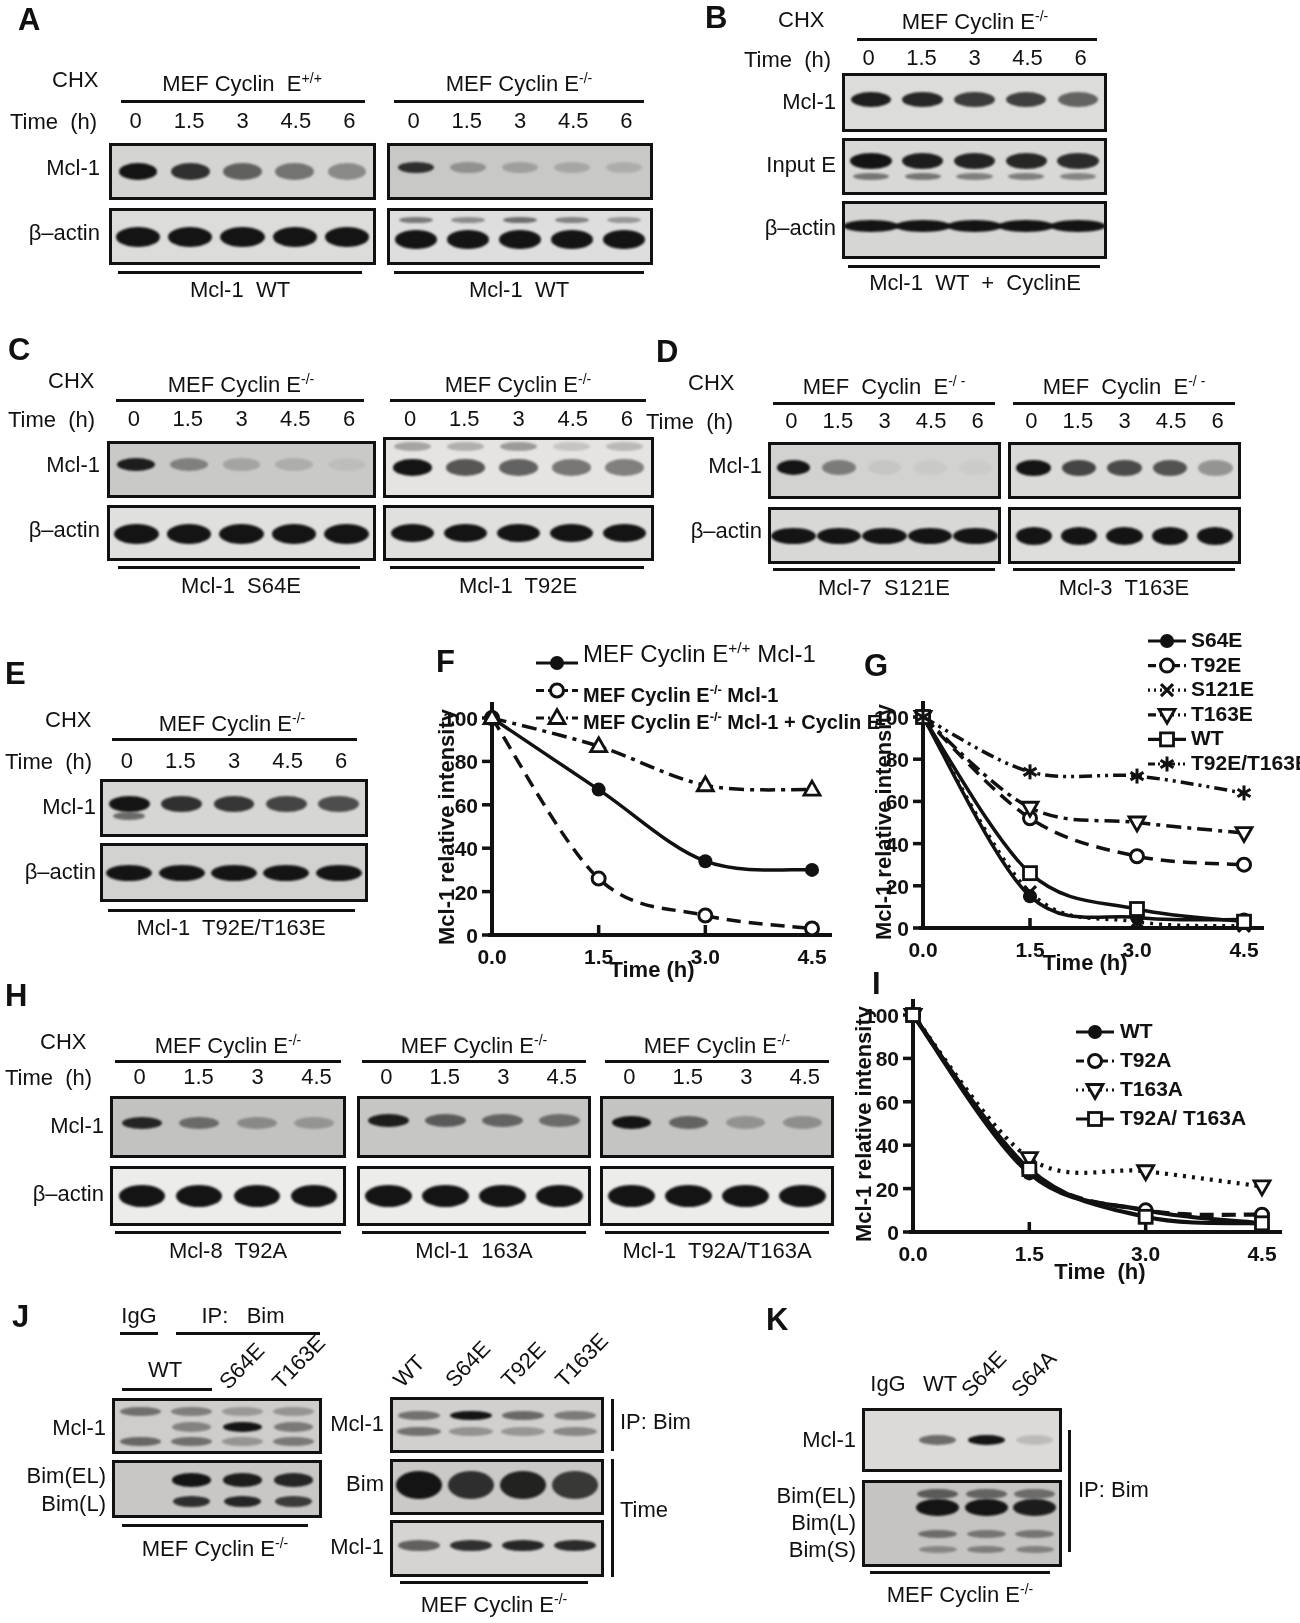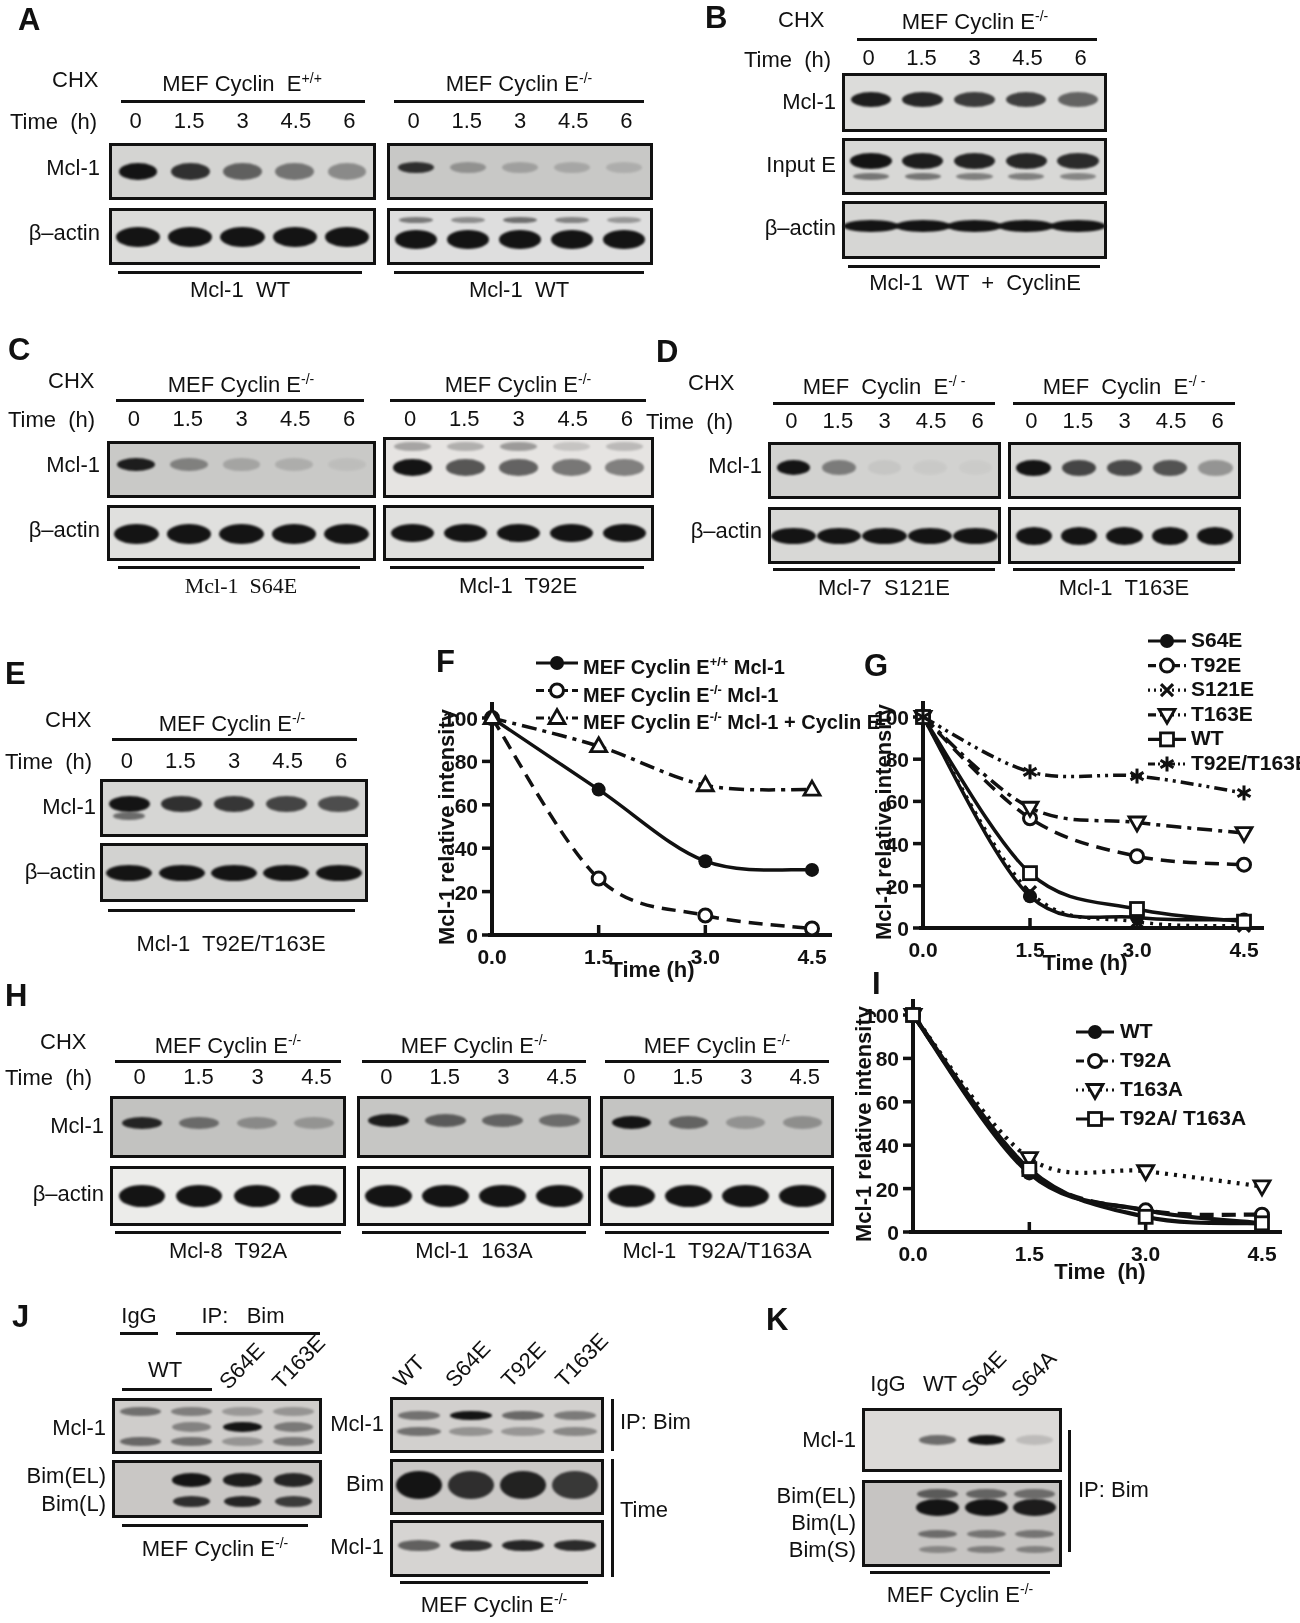--- a/index.html
+++ b/index.html
@@ -46,36 +46,36 @@
     <span class="t r" style="left: 836px; top: 90px;">Mcl-1</span>
     <span class="t r" style="left: 836px; top: 153px;">Input E</span>
     <span class="t r" style="left: 836px; top: 216px;">β–actin</span>
     <span class="t c" style="left: 975px; top: 271px;">Mcl-1  WT  +  CyclinE</span>
     <span class="t" style="left: 48px; top: 369px;">CHX</span>
     <span class="t c" style="left: 241px; top: 367px;">MEF Cyclin E<sup>-/-</sup></span>
     <span class="t c" style="left: 518px; top: 367px;">MEF Cyclin E<sup>-/-</sup></span>
     <span class="t" style="left: 8px; top: 408px;">Time  (h)</span>
     <span class="t r" style="left: 100px; top: 453px;">Mcl-1</span>
     <span class="t r" style="left: 100px; top: 518px;">β–actin</span>
-    <span class="t c" style="left: 241px; top: 574px; font-family: Liberation Serif, serif;">Mcl-1  S64E</span>
+    <span class="t c" style="left: 241px; top: 574px;">Mcl-1  S64E</span>
     <span class="t c" style="left: 518px; top: 574px;">Mcl-1  T92E</span>
     <span class="t" style="left: 688px; top: 371px;">CHX</span>
     <span class="t c" style="left: 884px; top: 369px;">MEF  Cyclin  E<sup>-/ -</sup></span>
     <span class="t c" style="left: 1124px; top: 369px;">MEF  Cyclin  E<sup>-/ -</sup></span>
     <span class="t" style="left: 646px; top: 410px;">Time  (h)</span>
     <span class="t r" style="left: 762px; top: 454px;">Mcl-1</span>
     <span class="t r" style="left: 762px; top: 519px;">β–actin</span>
     <span class="t c" style="left: 884px; top: 576px;">Mcl-7  S121E</span>
-    <span class="t c" style="left: 1124px; top: 576px;">Mcl-1  T163E</span>
+    <span class="t c" style="left: 1124px; top: 576px;">Mcl-3  T163E</span>
     <span class="t" style="left: 45px; top: 708px;">CHX</span>
     <span class="t c" style="left: 232px; top: 706px;">MEF Cyclin E<sup>-/-</sup></span>
     <span class="t" style="left: 5px; top: 750px;">Time  (h)</span>
     <span class="t r" style="left: 96px; top: 795px;">Mcl-1</span>
     <span class="t r" style="left: 96px; top: 860px;">β–actin</span>
-    <span class="t c" style="left: 231px; top: 916px; margin-top: 16px;">Mcl-1  T92E/T163E</span>
+    <span class="t c" style="left: 231px; top: 916px;">Mcl-1  T92E/T163E</span>
     <span class="t" style="left: 40px; top: 1030px;">CHX</span>
     <span class="t c" style="left: 228px; top: 1028px;">MEF Cyclin E<sup>-/-</sup></span>
     <span class="t c" style="left: 474px; top: 1028px;">MEF Cyclin E<sup>-/-</sup></span>
     <span class="t c" style="left: 717px; top: 1028px;">MEF Cyclin E<sup>-/-</sup></span>
     <span class="t" style="left: 5px; top: 1066px;">Time  (h)</span>
     <span class="t r" style="left: 104px; top: 1114px;">Mcl-1</span>
     <span class="t r" style="left: 104px; top: 1182px;">β–actin</span>
     <span class="t c" style="left: 228px; top: 1239px;">Mcl-8  T92A</span>
     <span class="t c" style="left: 474px; top: 1239px;">Mcl-1  163A</span>
     <span class="t c" style="left: 717px; top: 1239px;">Mcl-1  T92A/T163A</span>
@@ -591,21 +591,21 @@
       <rect x="1255.5" y="1216.82" width="13" height="13" fill="#fff" stroke="#111" stroke-width="2.8"></rect>
       <line x1="1076" y1="1032" x2="1114" y2="1032" stroke="#111" stroke-width="3.2"></line>
       <circle cx="1095" cy="1032" r="7" fill="#111"></circle>
       <line x1="1076" y1="1061" x2="1114" y2="1061" stroke="#111" stroke-width="3.2" stroke-dasharray="8 4"></line>
       <circle cx="1095" cy="1061" r="6.5" fill="#fff" stroke="#111" stroke-width="3"></circle>
       <line x1="1076" y1="1090" x2="1114" y2="1090" stroke="#111" stroke-width="3.2" stroke-dasharray="2 4"></line>
       <polygon points="1095,1098.5 1103,1084.5 1087,1084.5" fill="#fff" stroke="#111" stroke-width="2.8"></polygon>
       <line x1="1076" y1="1119" x2="1114" y2="1119" stroke="#111" stroke-width="3.2"></line>
       <rect x="1088.5" y="1112.5" width="13" height="13" fill="#fff" stroke="#111" stroke-width="2.8"></rect>
     </svg>
-    <span class="t" style="left: 583px; top: 650px; font-size: 20px; font-weight: 700;">MEF Cyclin E<sup>+/+</sup> Mcl-1</span>
+    <span class="t" style="left: 583px; top: 636px; font-size: 24px; font-weight: 400;">MEF Cyclin E<sup>+/+</sup> Mcl-1</span>
     <span class="t" style="left: 583px; top: 677.5px; font-size: 20px; font-weight: 700;">MEF Cyclin E<sup>-/-</sup> Mcl-1</span>
     <span class="t" style="left: 583px; top: 705px; font-size: 20px; font-weight: 700;">MEF Cyclin E<sup>-/-</sup> Mcl-1 + Cyclin E</span>
     <span class="t ylab" style="left: 447px; top: 827px;">Mcl-1 relative intensity</span>
     <span class="t c" style="left: 652px; top: 958px; font-weight: 700;">Time (h)</span>
     <span class="t" style="left: 1191px; top: 628px; font-size: 21px; font-weight: 700;">S64E</span>
     <span class="t" style="left: 1191px; top: 652.6px; font-size: 21px; font-weight: 700;">T92E</span>
     <span class="t" style="left: 1191px; top: 677.2px; font-size: 21px; font-weight: 700;">S121E</span>
     <span class="t" style="left: 1191px; top: 701.8px; font-size: 21px; font-weight: 700;">T163E</span>
     <span class="t" style="left: 1191px; top: 726.4px; font-size: 21px; font-weight: 700;">WT</span>
     <span class="t" style="left: 1191px; top: 751px; font-size: 21px; font-weight: 700;">T92E/T163E</span>

